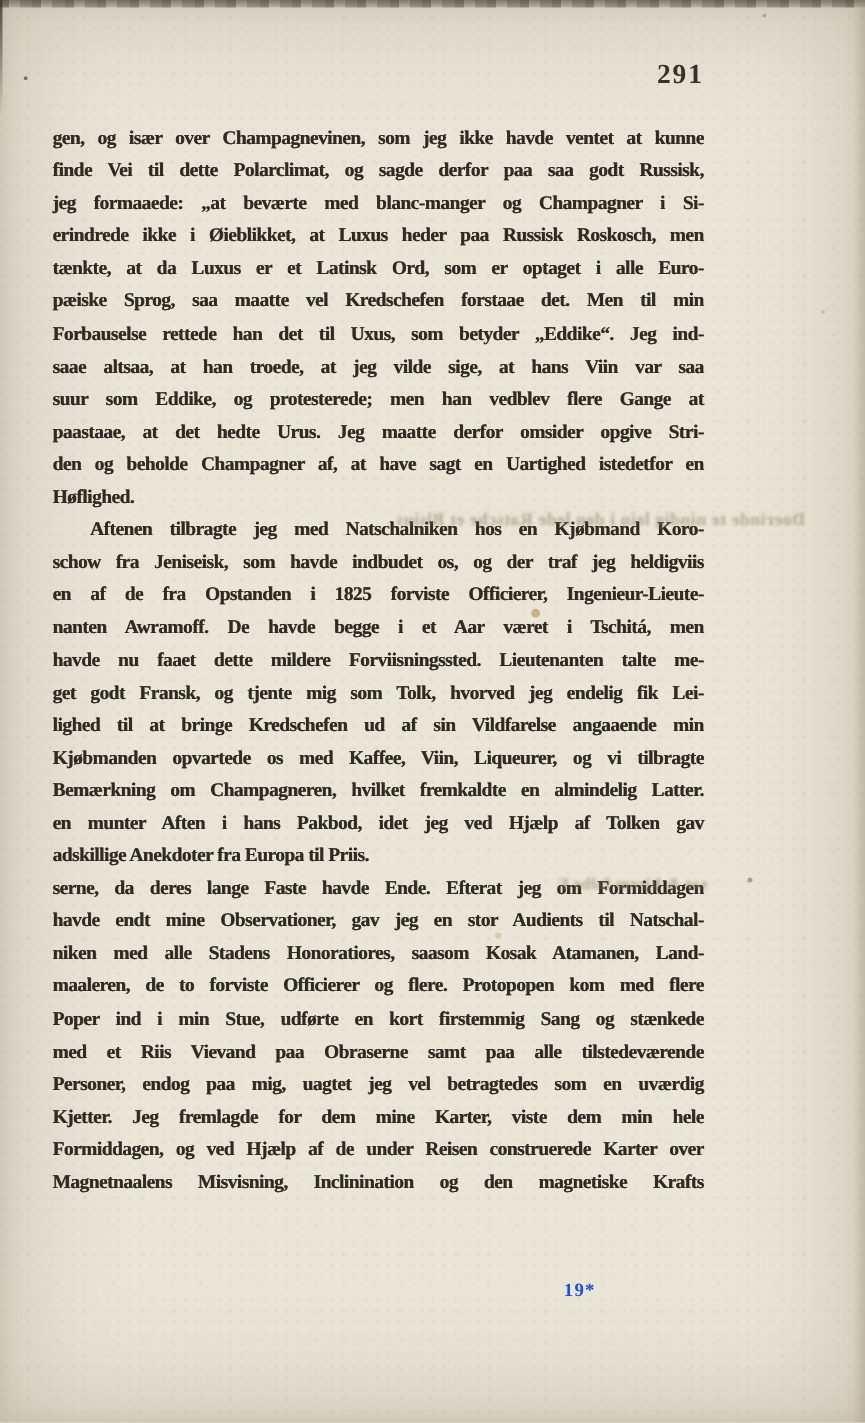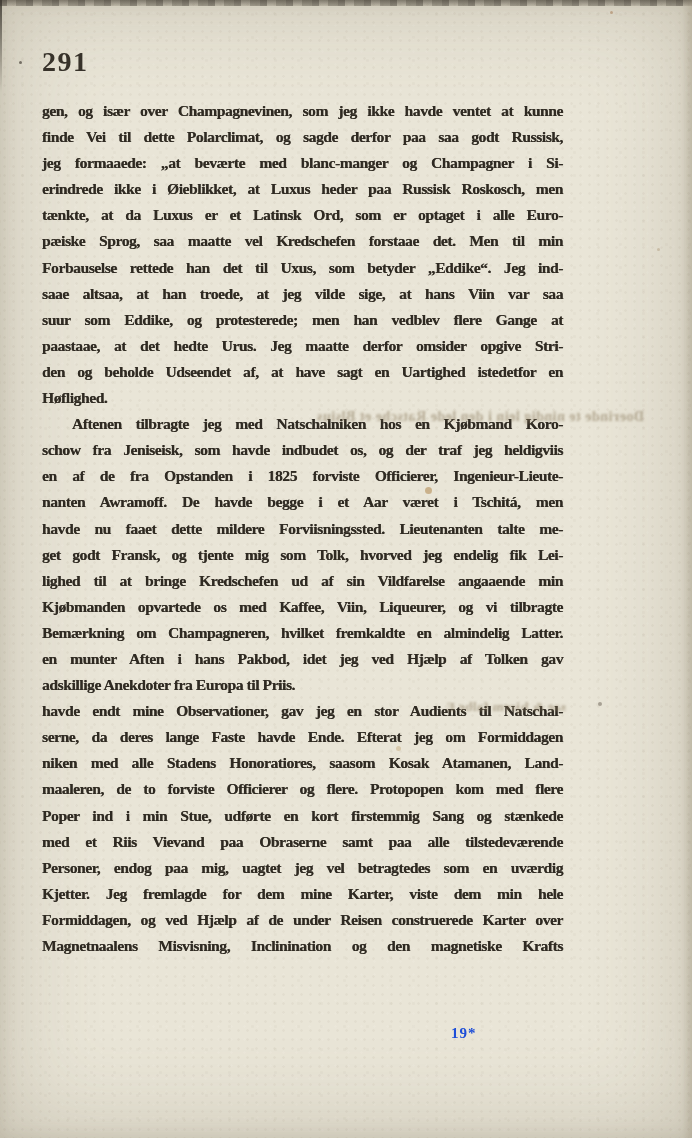--- a/index.html
+++ b/index.html
@@ -27,21 +27,21 @@
   .edge-left-line{
     position:absolute;left:0;top:0;width:2px;height:92px;
     background:linear-gradient(to bottom, rgba(60,56,48,0.85), rgba(60,56,48,0));
   }
   .edge-right{
     position:absolute;right:0;top:0;width:10px;height:1138px;
     background:linear-gradient(to left, rgba(140,128,104,0.22), rgba(140,128,104,0));
   }
   .pagenum{
     position:absolute;left:42px;top:46px;width:521px;
-    text-align:left;font-size:28px;font-weight:bold;letter-spacing:1.5px;
+    text-align:right;font-size:22px;font-weight:bold;letter-spacing:1.5px;
     color:#37322a;
   }
   .textcol{
     position:absolute;left:42px;top:98px;width:521px;
     color:#2f2a22;
     font-weight:bold;
     font-size:15.5px;line-height:26.1px;letter-spacing:-0.4px;
   }
   .line{
     text-align:justify;text-align-last:justify;
@@ -79,39 +79,39 @@
       <div class="line">gen, og især over Champagnevinen, som jeg ikke havde ventet at kunne</div>
       <div class="line">finde Vei til dette Polarclimat, og sagde derfor paa saa godt Russisk,</div>
       <div class="line">jeg formaaede: „at beværte med blanc-manger og Champagner i Si-</div>
       <div class="line">erindrede ikke i Øieblikket, at Luxus heder paa Russisk Roskosch, men</div>
       <div class="line">tænkte, at da Luxus er et Latinsk Ord, som er optaget i alle Euro-</div>
       <div class="line">pæiske Sprog, saa maatte vel Kredschefen forstaae det.  Men til min</div>
       <div class="line">Forbauselse rettede han det til Uxus, som betyder „Eddike“.  Jeg ind-</div>
       <div class="line">saae altsaa, at han troede, at jeg vilde sige, at hans Viin var saa</div>
       <div class="line">suur som Eddike, og protesterede; men han vedblev flere Gange at</div>
       <div class="line">paastaae, at det hedte Urus.  Jeg maatte derfor omsider opgive Stri-</div>
-      <div class="line">den og beholde Udseendet af, at have sagt en Uartighed istedetfor en</div>
+      <div class="line">den og beholde Champagner af, at have sagt en Uartighed istedetfor en</div>
       <div class="line lastleft">Høflighed.</div>
     </div>
     <div>
       <div class="line indent">Aftenen tilbragte jeg med Natschalniken hos en Kjøbmand Koro-</div>
       <div class="line">schow fra Jeniseisk, som havde indbudet os, og der traf jeg heldigviis</div>
       <div class="line">en af de fra Opstanden i 1825 forviste Officierer, Ingenieur-Lieute-</div>
       <div class="line">nanten Awramoff.  De havde begge i et Aar været i Tschitá, men</div>
       <div class="line">havde nu faaet dette mildere Forviisningssted.  Lieutenanten talte me-</div>
       <div class="line">get godt Fransk, og tjente mig som Tolk, hvorved jeg endelig fik Lei-</div>
       <div class="line">lighed til at bringe Kredschefen ud af sin Vildfarelse angaaende min</div>
       <div class="line">Kjøbmanden opvartede os med Kaffee, Viin, Liqueurer, og vi tilbragte</div>
       <div class="line">Bemærkning om Champagneren, hvilket fremkaldte en almindelig Latter.</div>
       <div class="line">en munter Aften i hans Pakbod, idet jeg ved Hjælp af Tolken gav</div>
       <div class="line lastleft">adskillige Anekdoter fra Europa til Priis.</div>
     </div>
     <div>
+      <div class="line">serne, da deres lange Faste havde Ende.  Efterat jeg om Formiddagen</div>
       <div class="line">havde endt mine Observationer, gav jeg en stor Audients til Natschal-</div>
-      <div class="line">serne, da deres lange Faste havde Ende.  Efterat jeg om Formiddagen</div>
       <div class="line">niken med alle Stadens Honoratiores, saasom Kosak Atamanen, Land-</div>
       <div class="line">maaleren, de to forviste Officierer og flere.  Protopopen kom med flere</div>
       <div class="line">Poper ind i min Stue, udførte en kort firstemmig Sang og stænkede</div>
       <div class="line">med et Riis Vievand paa Obraserne samt paa alle tilstedeværende</div>
       <div class="line">Personer, endog paa mig, uagtet jeg vel betragtedes som en uværdig</div>
       <div class="line">Kjetter.  Jeg fremlagde for dem mine Karter, viste dem min hele</div>
       <div class="line">Formiddagen, og ved Hjælp af de under Reisen construerede Karter over</div>
       <div class="line">Magnetnaalens Misvisning, Inclinination og den magnetiske Krafts</div>
     </div>
   </div>

